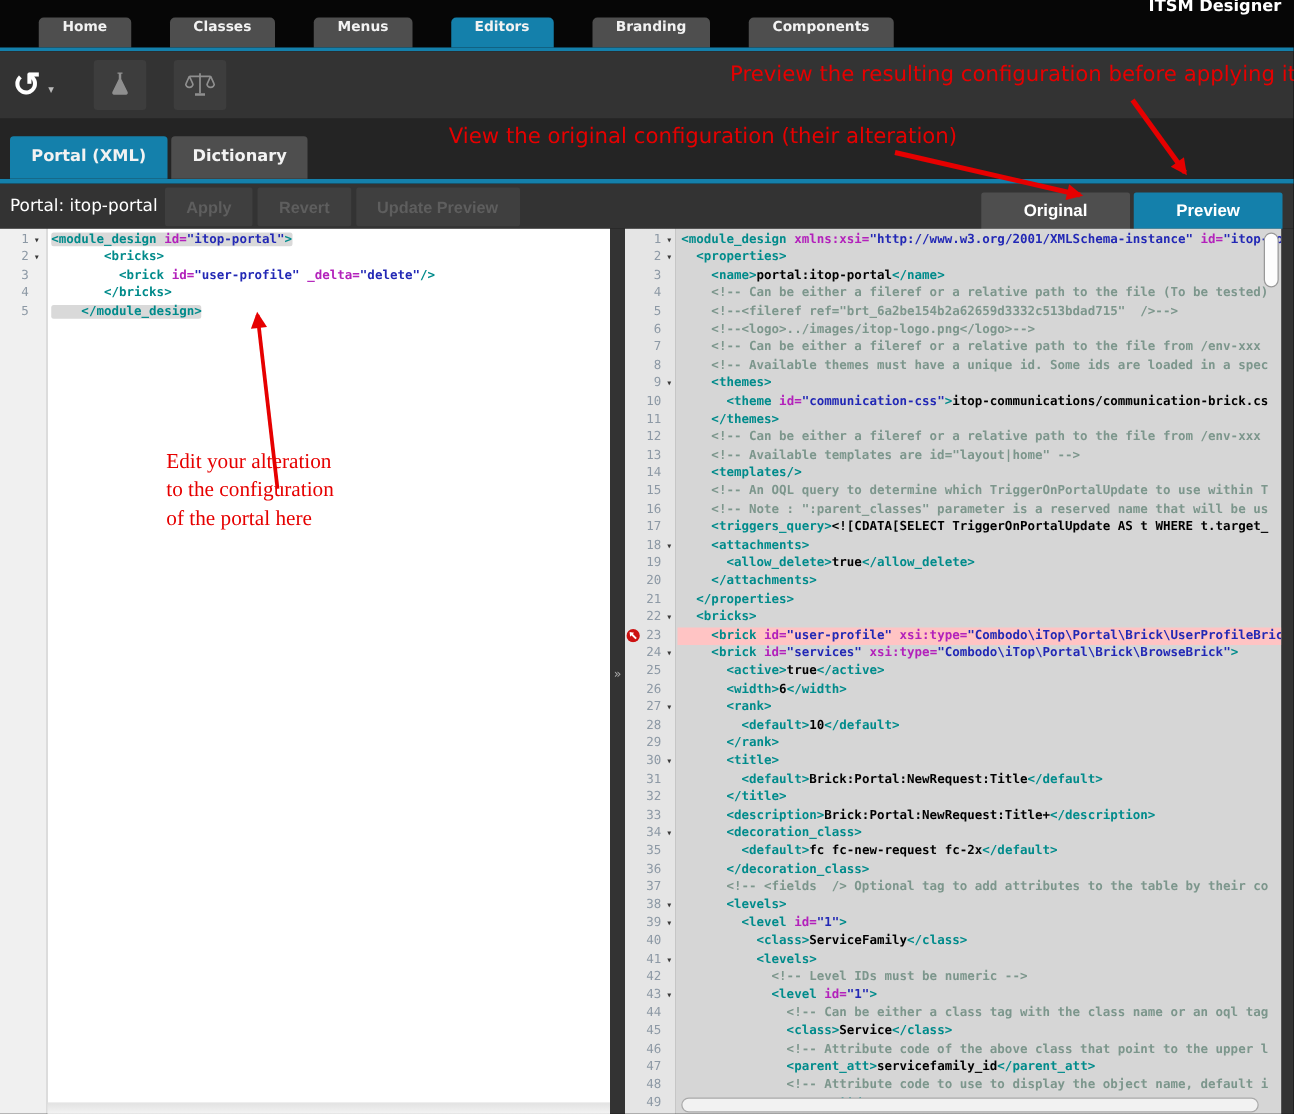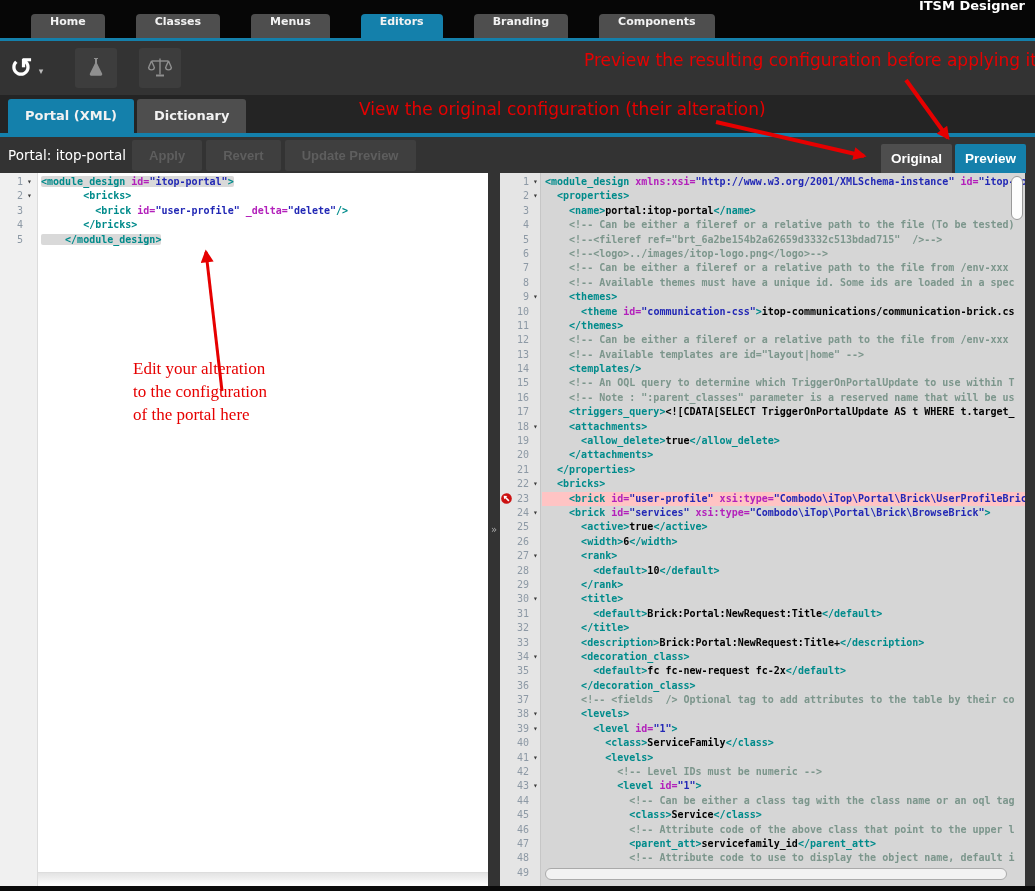--- a/index.html
+++ b/index.html
@@ -23,31 +23,31 @@
   
   .toolbar{height:54px;background:#333;display:flex;align-items:center;padding-left:10px;position:relative;flex:none;}
   .tool{background:transparent;border:none;display:flex;align-items:center;cursor:pointer;padding:0;}
   .undo-glyph{color:#fff;font-size:27px;font-weight:bold;line-height:1;}
   .undo-caret{color:#bbb;font-size:9px;margin-left:6px;margin-top:6px;}
   .toolbox{width:42px;height:40px;background:#3d3d3d;border-radius:3px;display:flex;align-items:center;justify-content:center;border:none;cursor:pointer;}
   .toolbox.flask{margin-left:32px;}
   .toolbox.scales{margin-left:22px;}
 
   
-  .subtabrow{height:38px;background:#242424;display:flex;align-items:flex-end;padding-left:8px;gap:3px;position:relative;flex:none;}
+  .subtabrow{height:48px;background:#242424;display:flex;align-items:flex-end;padding-left:8px;gap:3px;position:relative;flex:none;}
   .subtab{padding:9px 17px 10px 17px;font-weight:bold;font-size:13px;color:#f2f2f2;background:#4e4e4e;border-radius:3px 3px 0 0;cursor:pointer;}
   .subtab.active{background:#1480ab;}
   .accent2{height:4px;background:#1480ab;flex:none;}
 
   
   .actionbar{height:36px;background:#333;display:flex;align-items:center;padding-left:8px;position:relative;flex:none;}
   .portal-label{color:#fff;font-size:13.5px;margin-right:6px;white-space:nowrap;}
   .abtn{background:#3f3f3f;color:#5e5e5e;font-weight:bold;font-size:13px;padding:8px 17px;border:none;border-radius:2px;margin-right:4px;cursor:default;}
   .viewbtns{position:absolute;right:9px;bottom:0;display:flex;gap:3px;}
-  .vbtn{background:#4e4e4e;color:#fff;font-weight:bold;font-size:13.5px;padding:7px 10px;border:none;border-radius:2px 2px 0 0;cursor:pointer;text-align:center;}
+  .vbtn{background:#4e4e4e;color:#fff;font-weight:bold;font-size:13.5px;padding:7px 34px;border:none;border-radius:2px 2px 0 0;cursor:pointer;text-align:center;}
   .vbtn.active{background:#1480ab;}
 
   
   .main{display:flex;height:713px;flex:none;}
   .editor{position:relative;overflow:hidden;font-family:"DejaVu Sans Mono","Liberation Mono",monospace;
           font-size:10px;font-weight:600;line-height:14.4px;padding-top:2px;box-sizing:border-box;}
   .editor.left{width:488px;flex:none;
     background:linear-gradient(90deg,#f0f0f0 0,#f0f0f0 37px,#dcdcdc 37px,#dcdcdc 38px,#ffffff 38px);}
   .editor.right{width:525px;flex:none;
     background:linear-gradient(90deg,#e5e5e5 0,#e5e5e5 40px,#c6c6c6 40px,#c6c6c6 41px,#d6d6d6 41px);}

